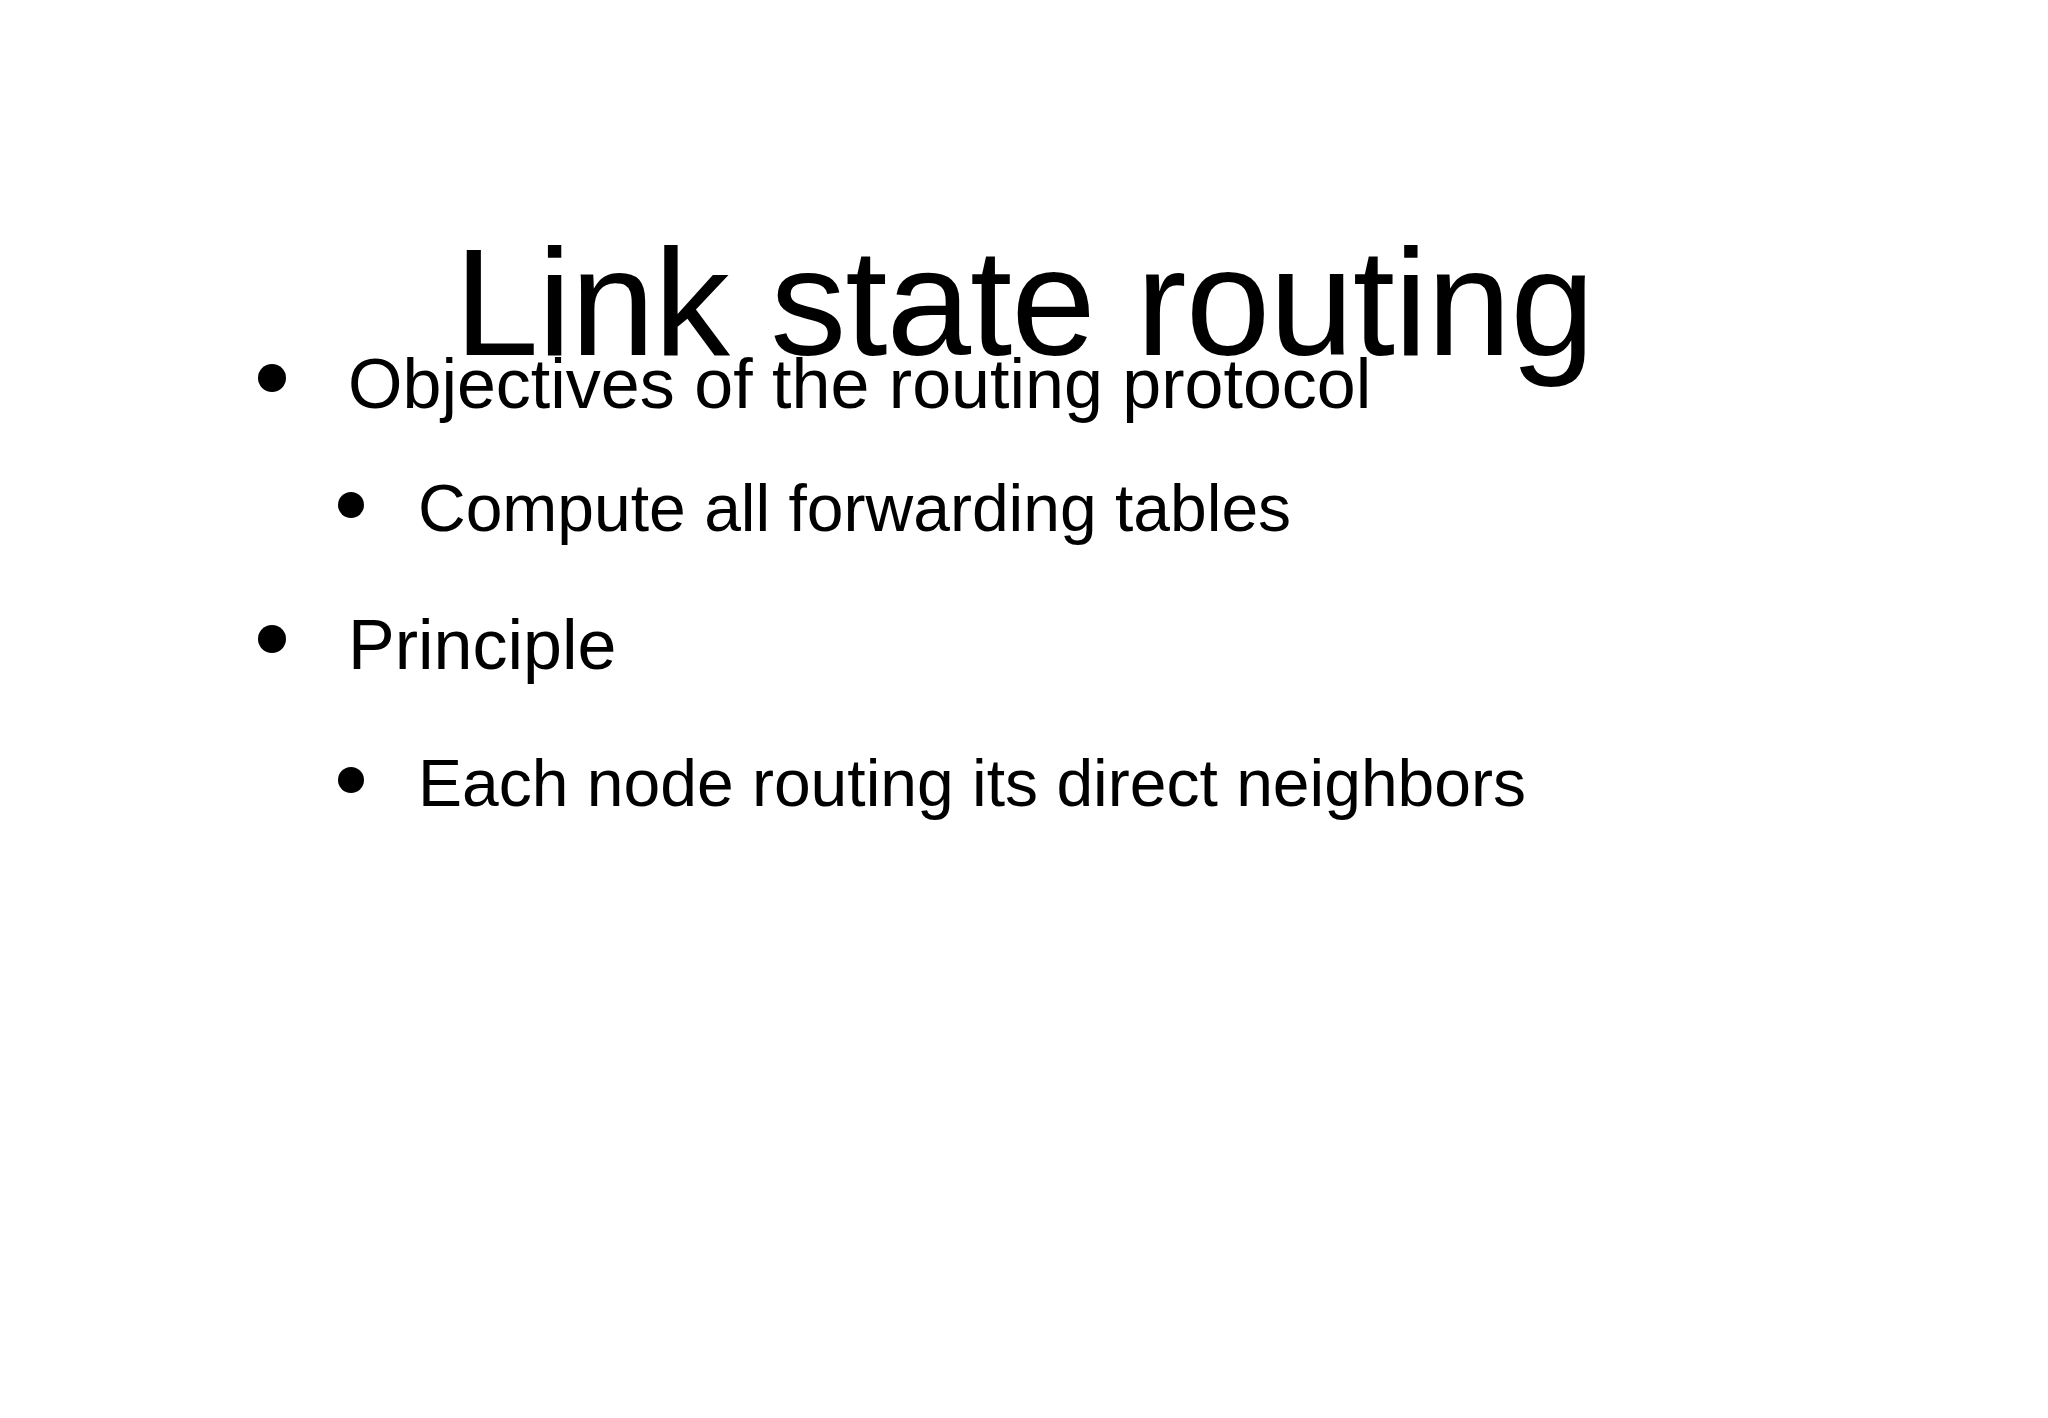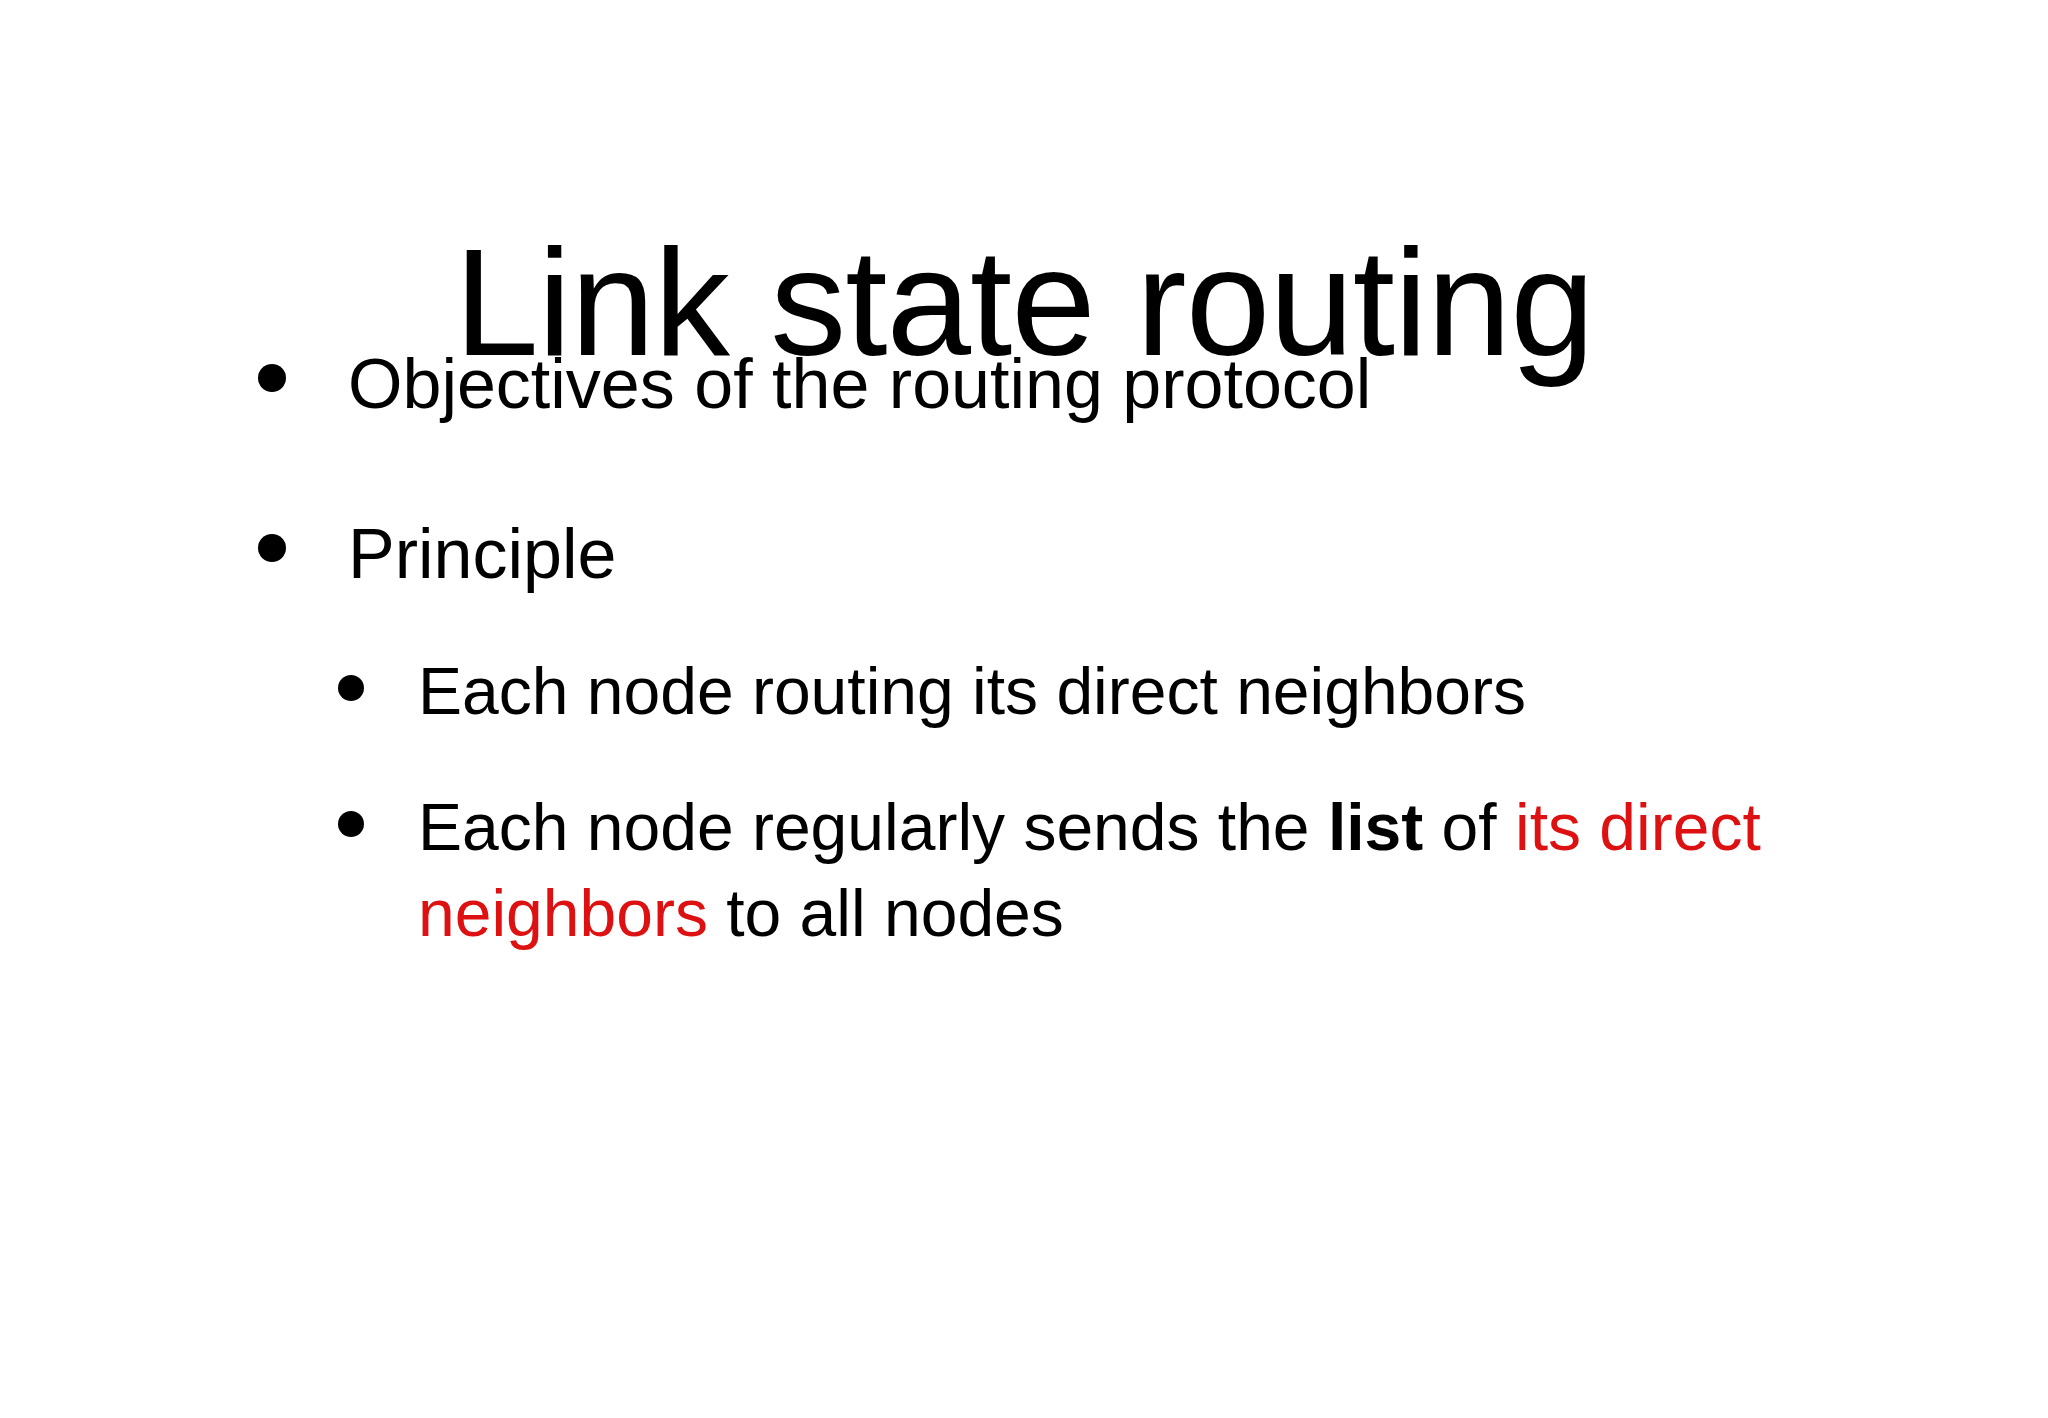--- a/index.html
+++ b/index.html
@@ -109,36 +109,36 @@
 
   <div class="body-list">
 
     <div class="bullet-row lvl1">
       <span class="bullet-dot"></span>
       <span class="bullet-text">Objectives of the routing protocol</span>
     </div>
 
     <div class="spacer-sm"></div>
 
+    <div class="bullet-row lvl2">
+      <span class="bullet-dot"></span>
+      <span class="bullet-text">Compute all forwarding tables</span>
+    </div>
 
     <div class="spacer-md"></div>
 
     <div class="bullet-row lvl1">
       <span class="bullet-dot"></span>
       <span class="bullet-text">Principle</span>
     </div>
 
     <div class="spacer-md"></div>
 
     <div class="bullet-row lvl2">
       <span class="bullet-dot"></span>
       <span class="bullet-text">Each node routing its direct neighbors</span>
     </div>
 
     <div class="spacer-md"></div>
 
-    <div class="bullet-row lvl2">
-      <span class="bullet-dot"></span>
-      <span class="bullet-text"><span>Each node regularly sends the </span><strong class="em-bold">list</strong><span> of </span><span class="em-red">its direct neighbors</span><span> to all nodes</span></span>
-    </div>
 
   </div>
 </div>
 
 </body></html>

